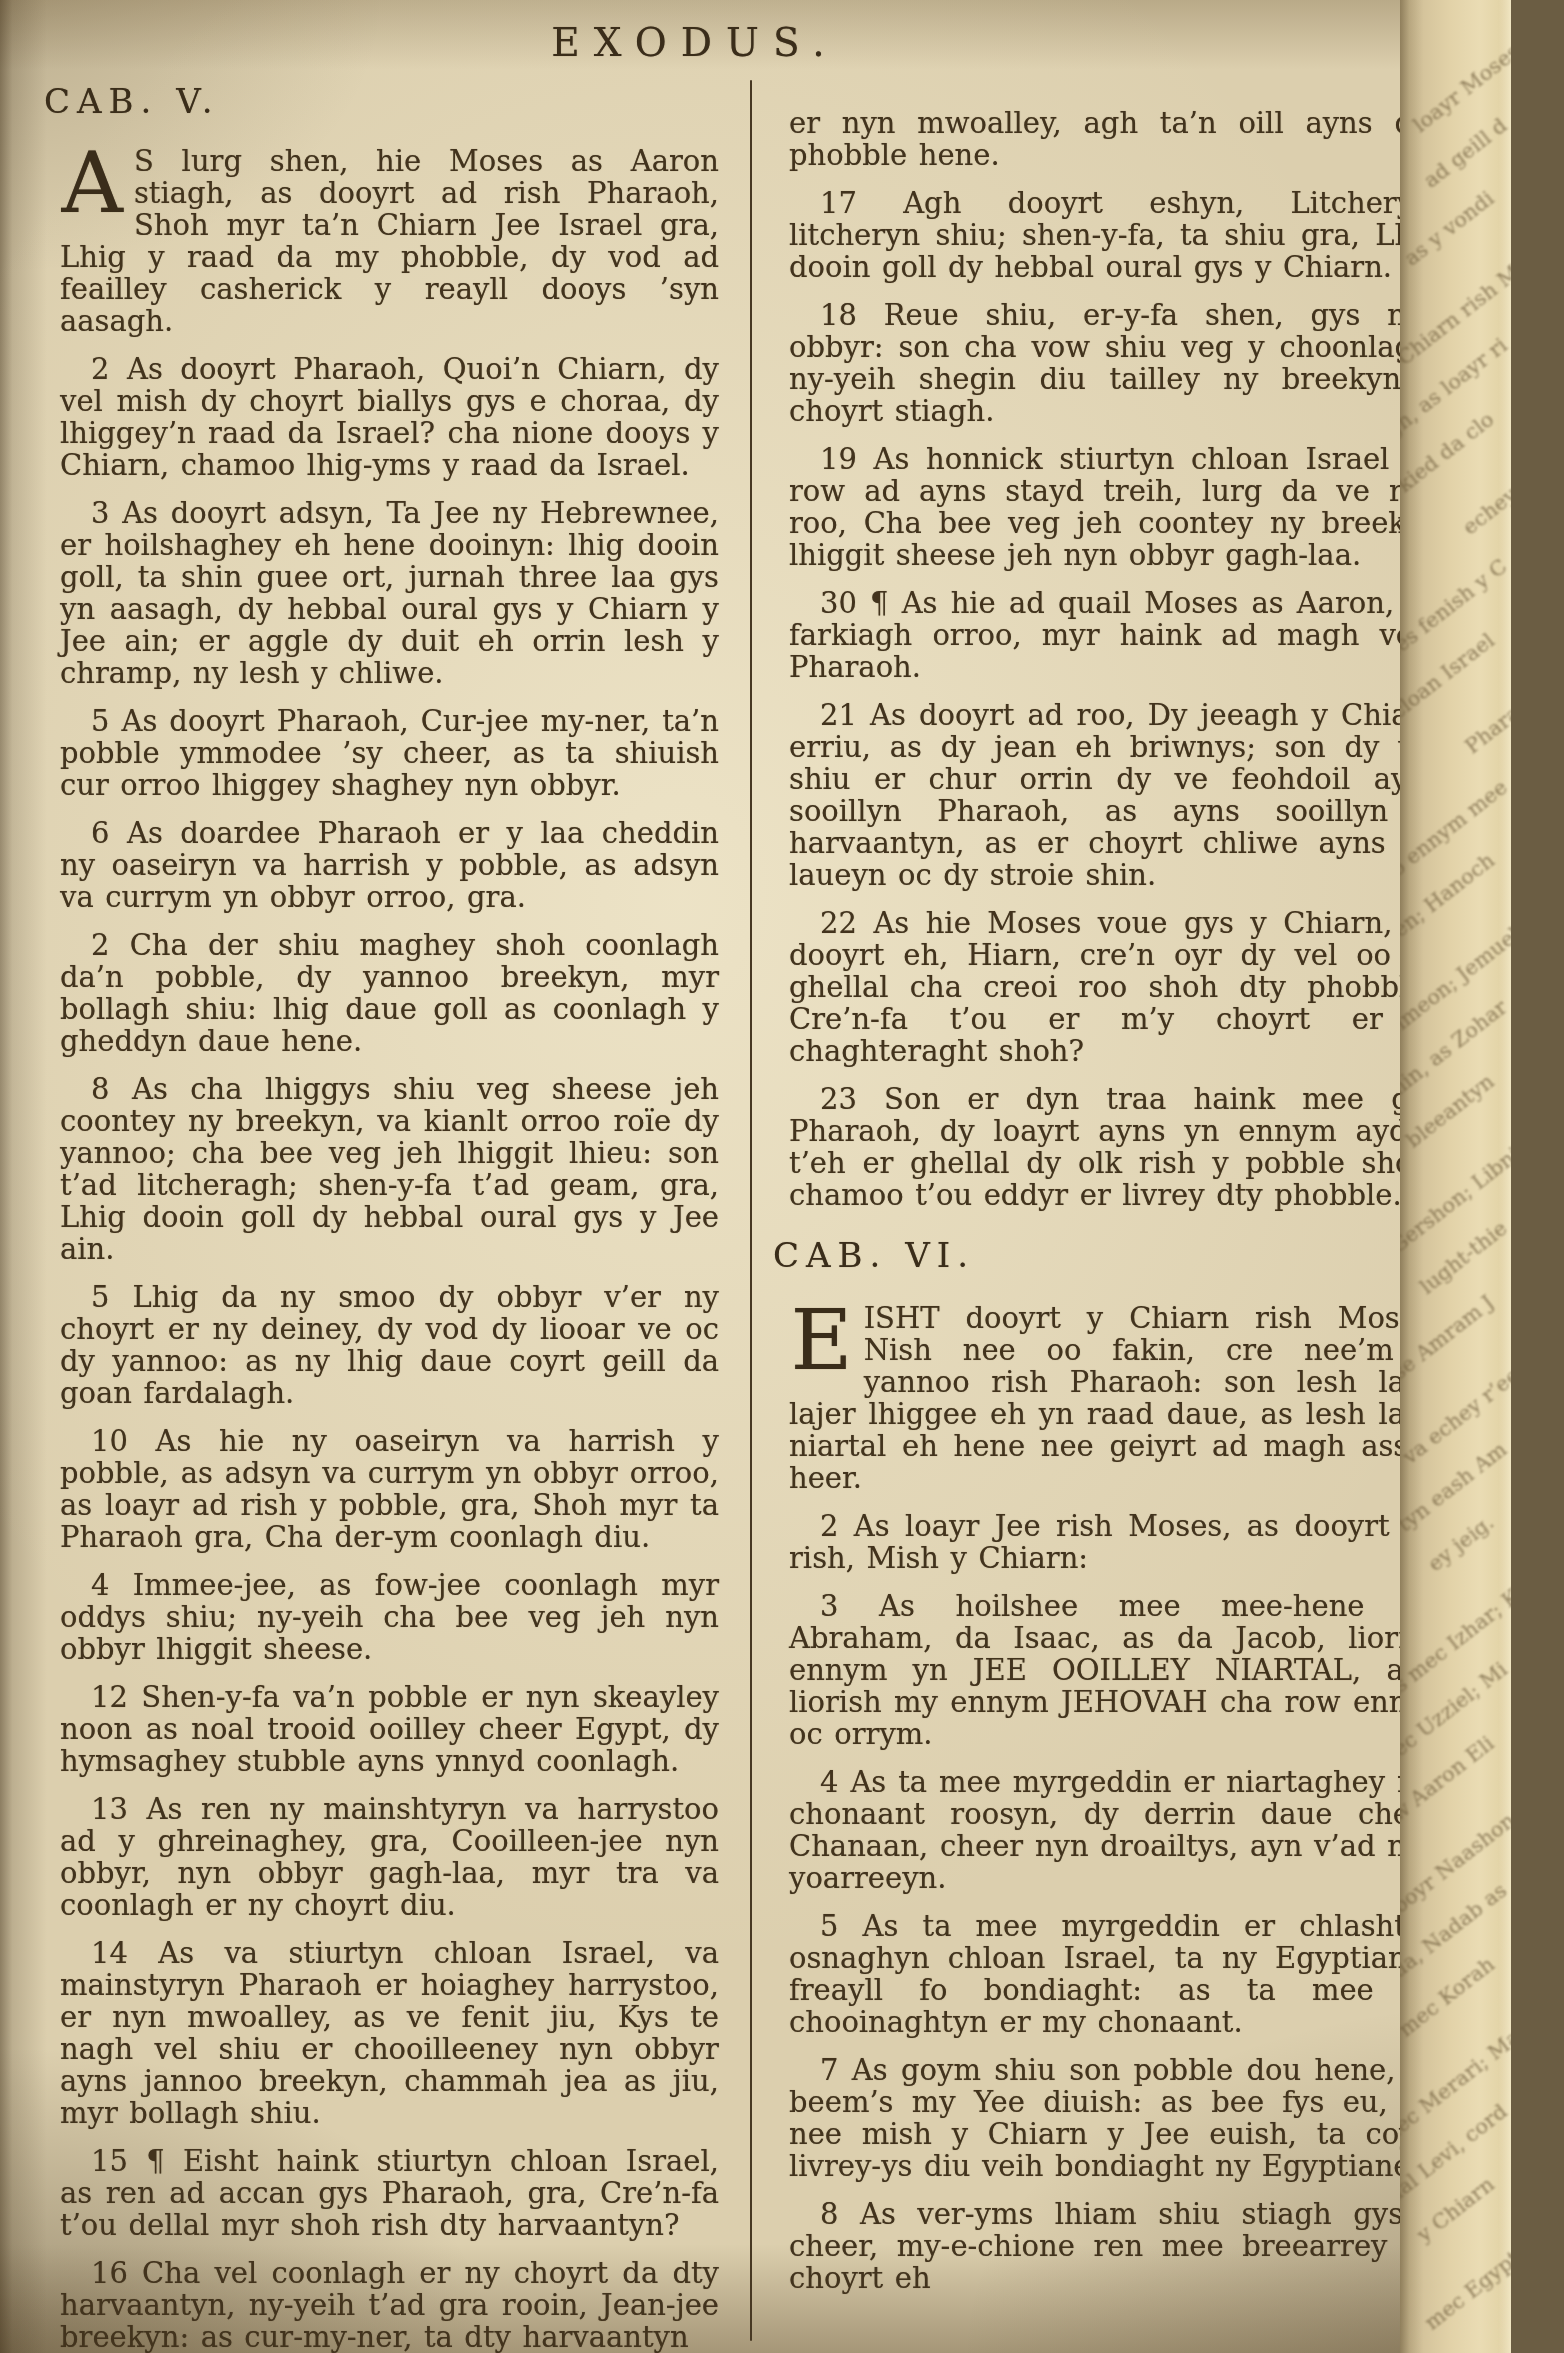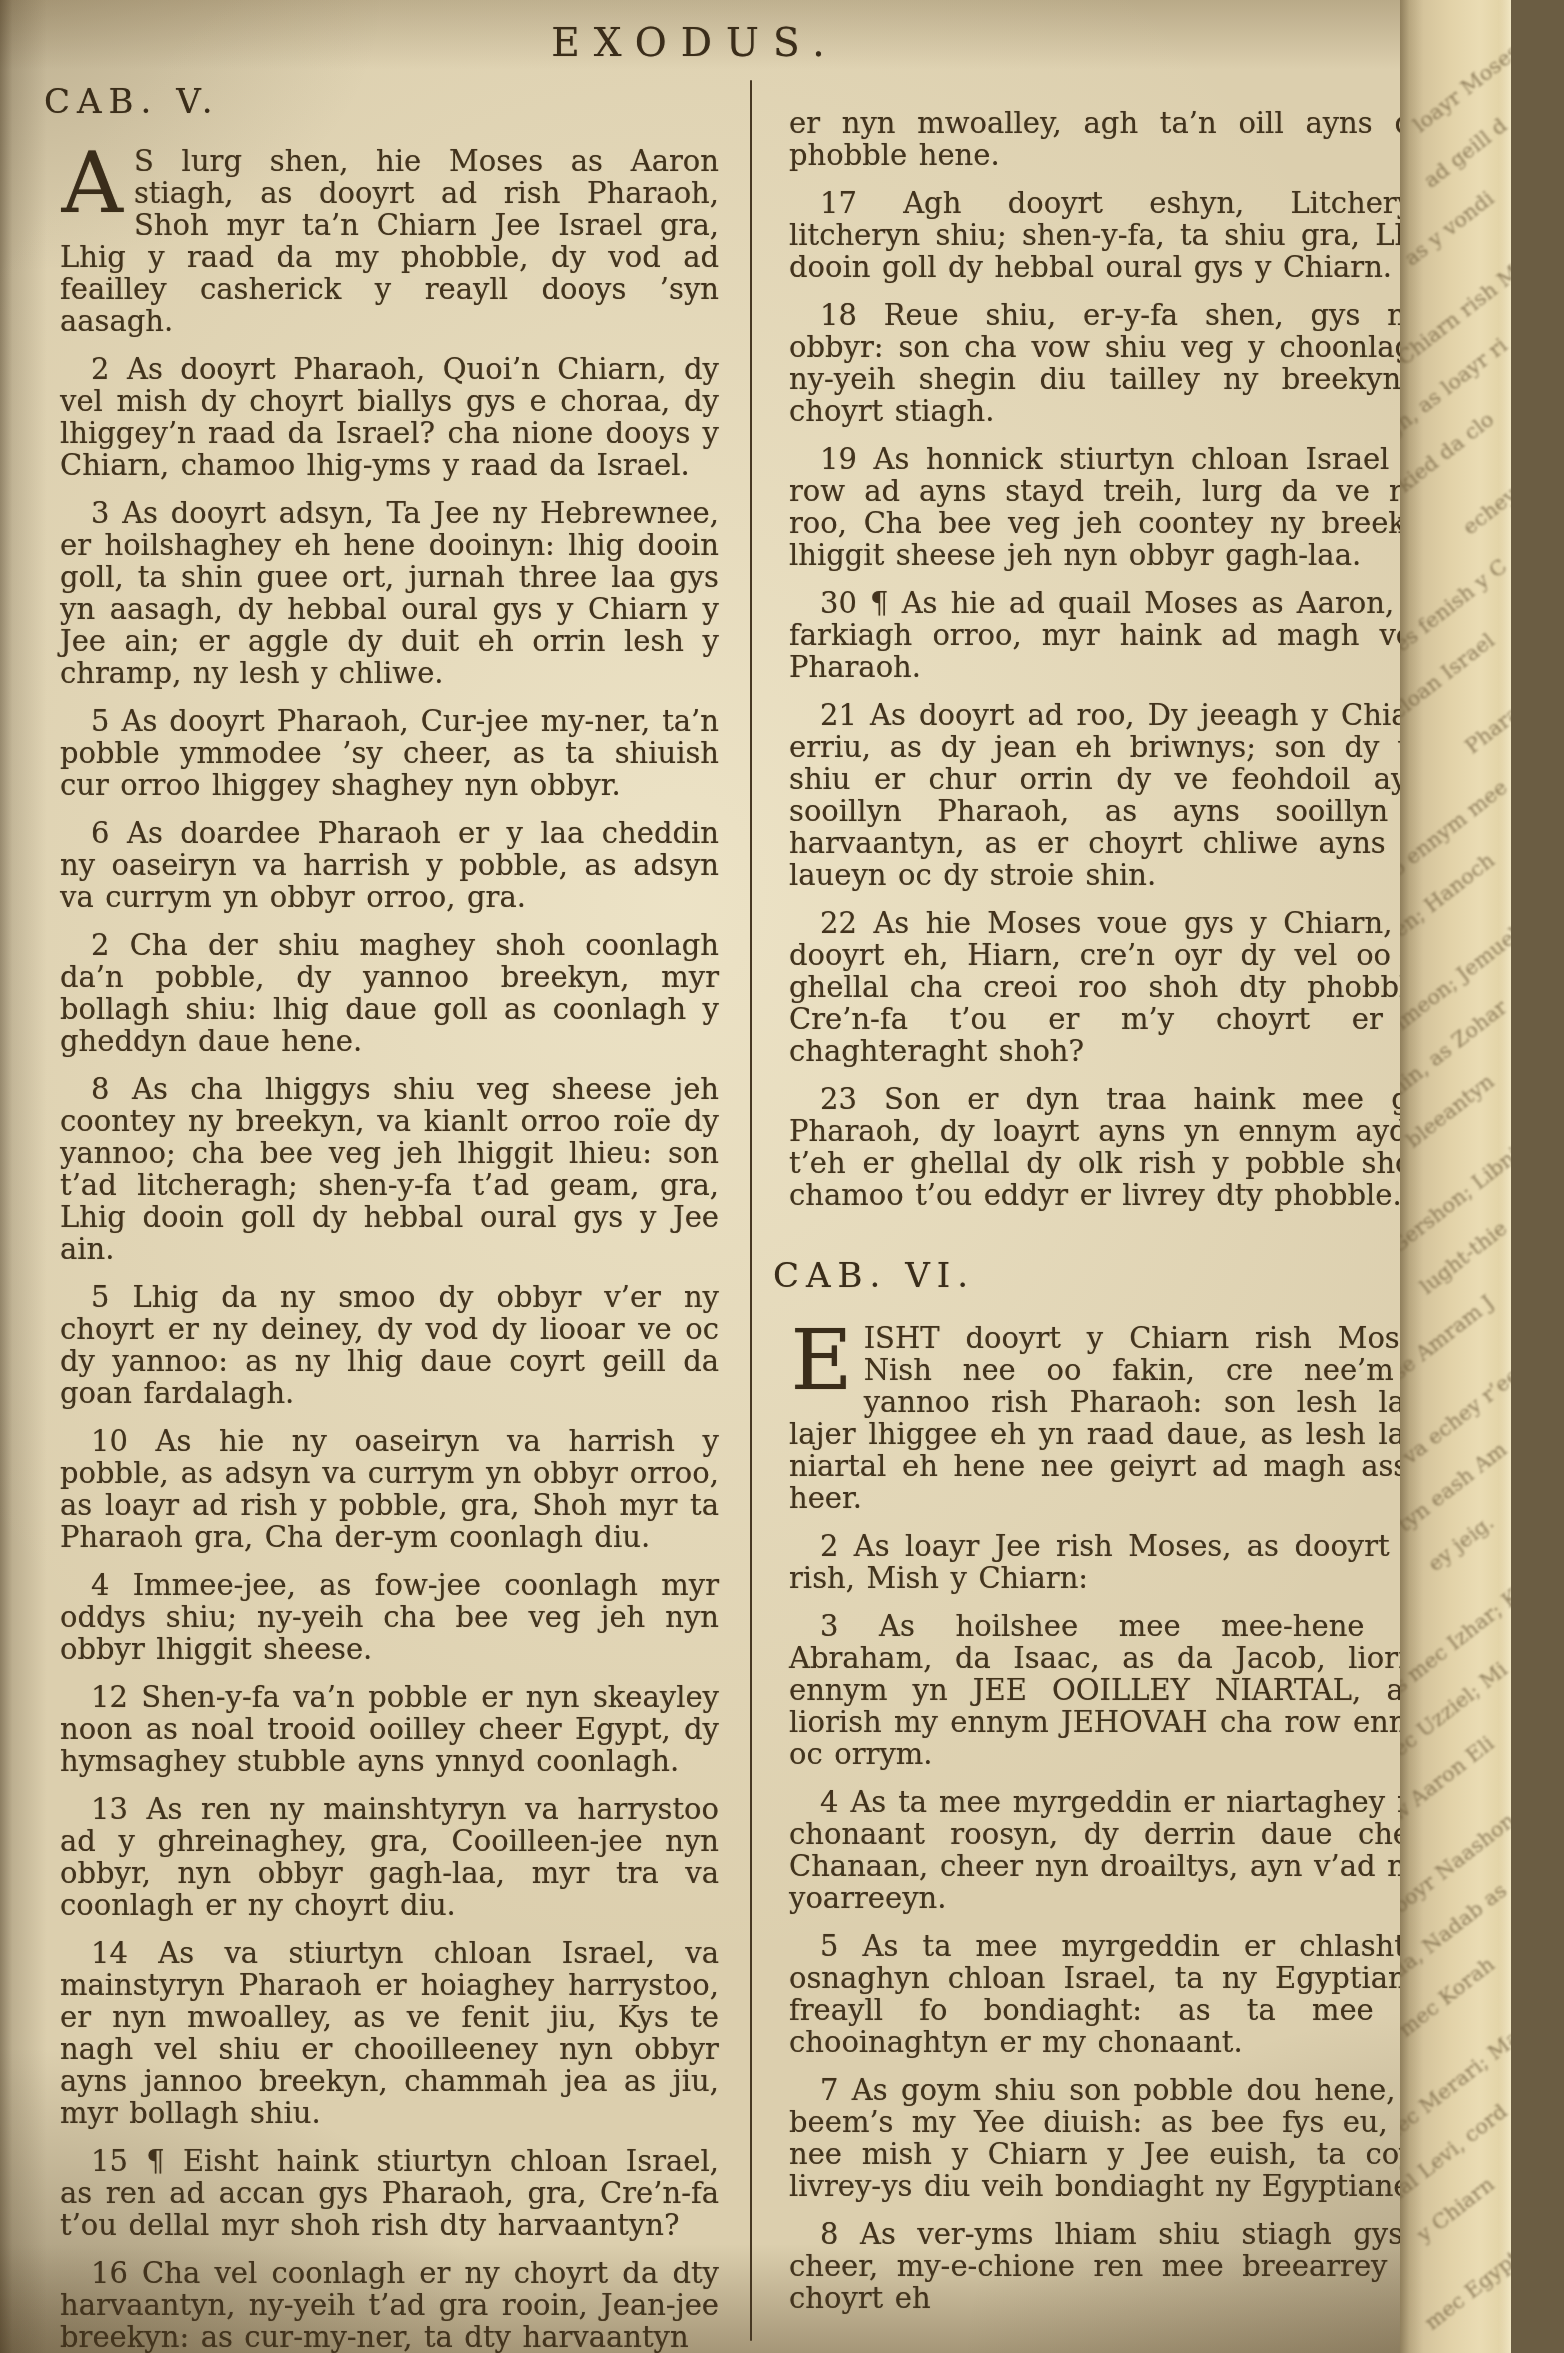--- a/index.html
+++ b/index.html
@@ -31,21 +31,21 @@
     margin:16px;text-indent:31px;text-align:justify;
     font-size:29px;line-height:32px;word-spacing:2.3px;
     text-shadow:0 0 0.8px rgba(56,42,22,.5);
   }
   .verse.cont,.verse.has-drop{text-indent:0;}
   .cab-heading{
     margin:3.1px 0 23.5px 0;font-weight:normal;
     font-size:34px;letter-spacing:7px;color:#3a2d1a;
     text-shadow:0 0 0.8px rgba(56,42,22,.55);
   }
-  .text-column .cab-heading:not(:first-child){margin-top:44px;margin-bottom:27px;}
+  .text-column .cab-heading:not(:first-child){margin-top:24px;margin-bottom:27px;}
   .drop-cap{
     float:left;font-size:85px;line-height:64px;
     padding:6.3px 11px 0 1.6px;color:#3a2d1a;
     text-shadow:0 0 0.8px rgba(56,42,22,.6);
   }
   .page-edge{
     position:absolute;top:0;right:0;width:111px;height:2354px;overflow:hidden;
     background-image:
       linear-gradient(90deg, rgba(62,47,24,.40) 0px, rgba(62,47,24,.14) 9.4px, rgba(62,47,24,0) 23.5px),
       linear-gradient(270deg, rgba(246,236,202,.85) 0px, rgba(246,236,202,0) 12.5px),

